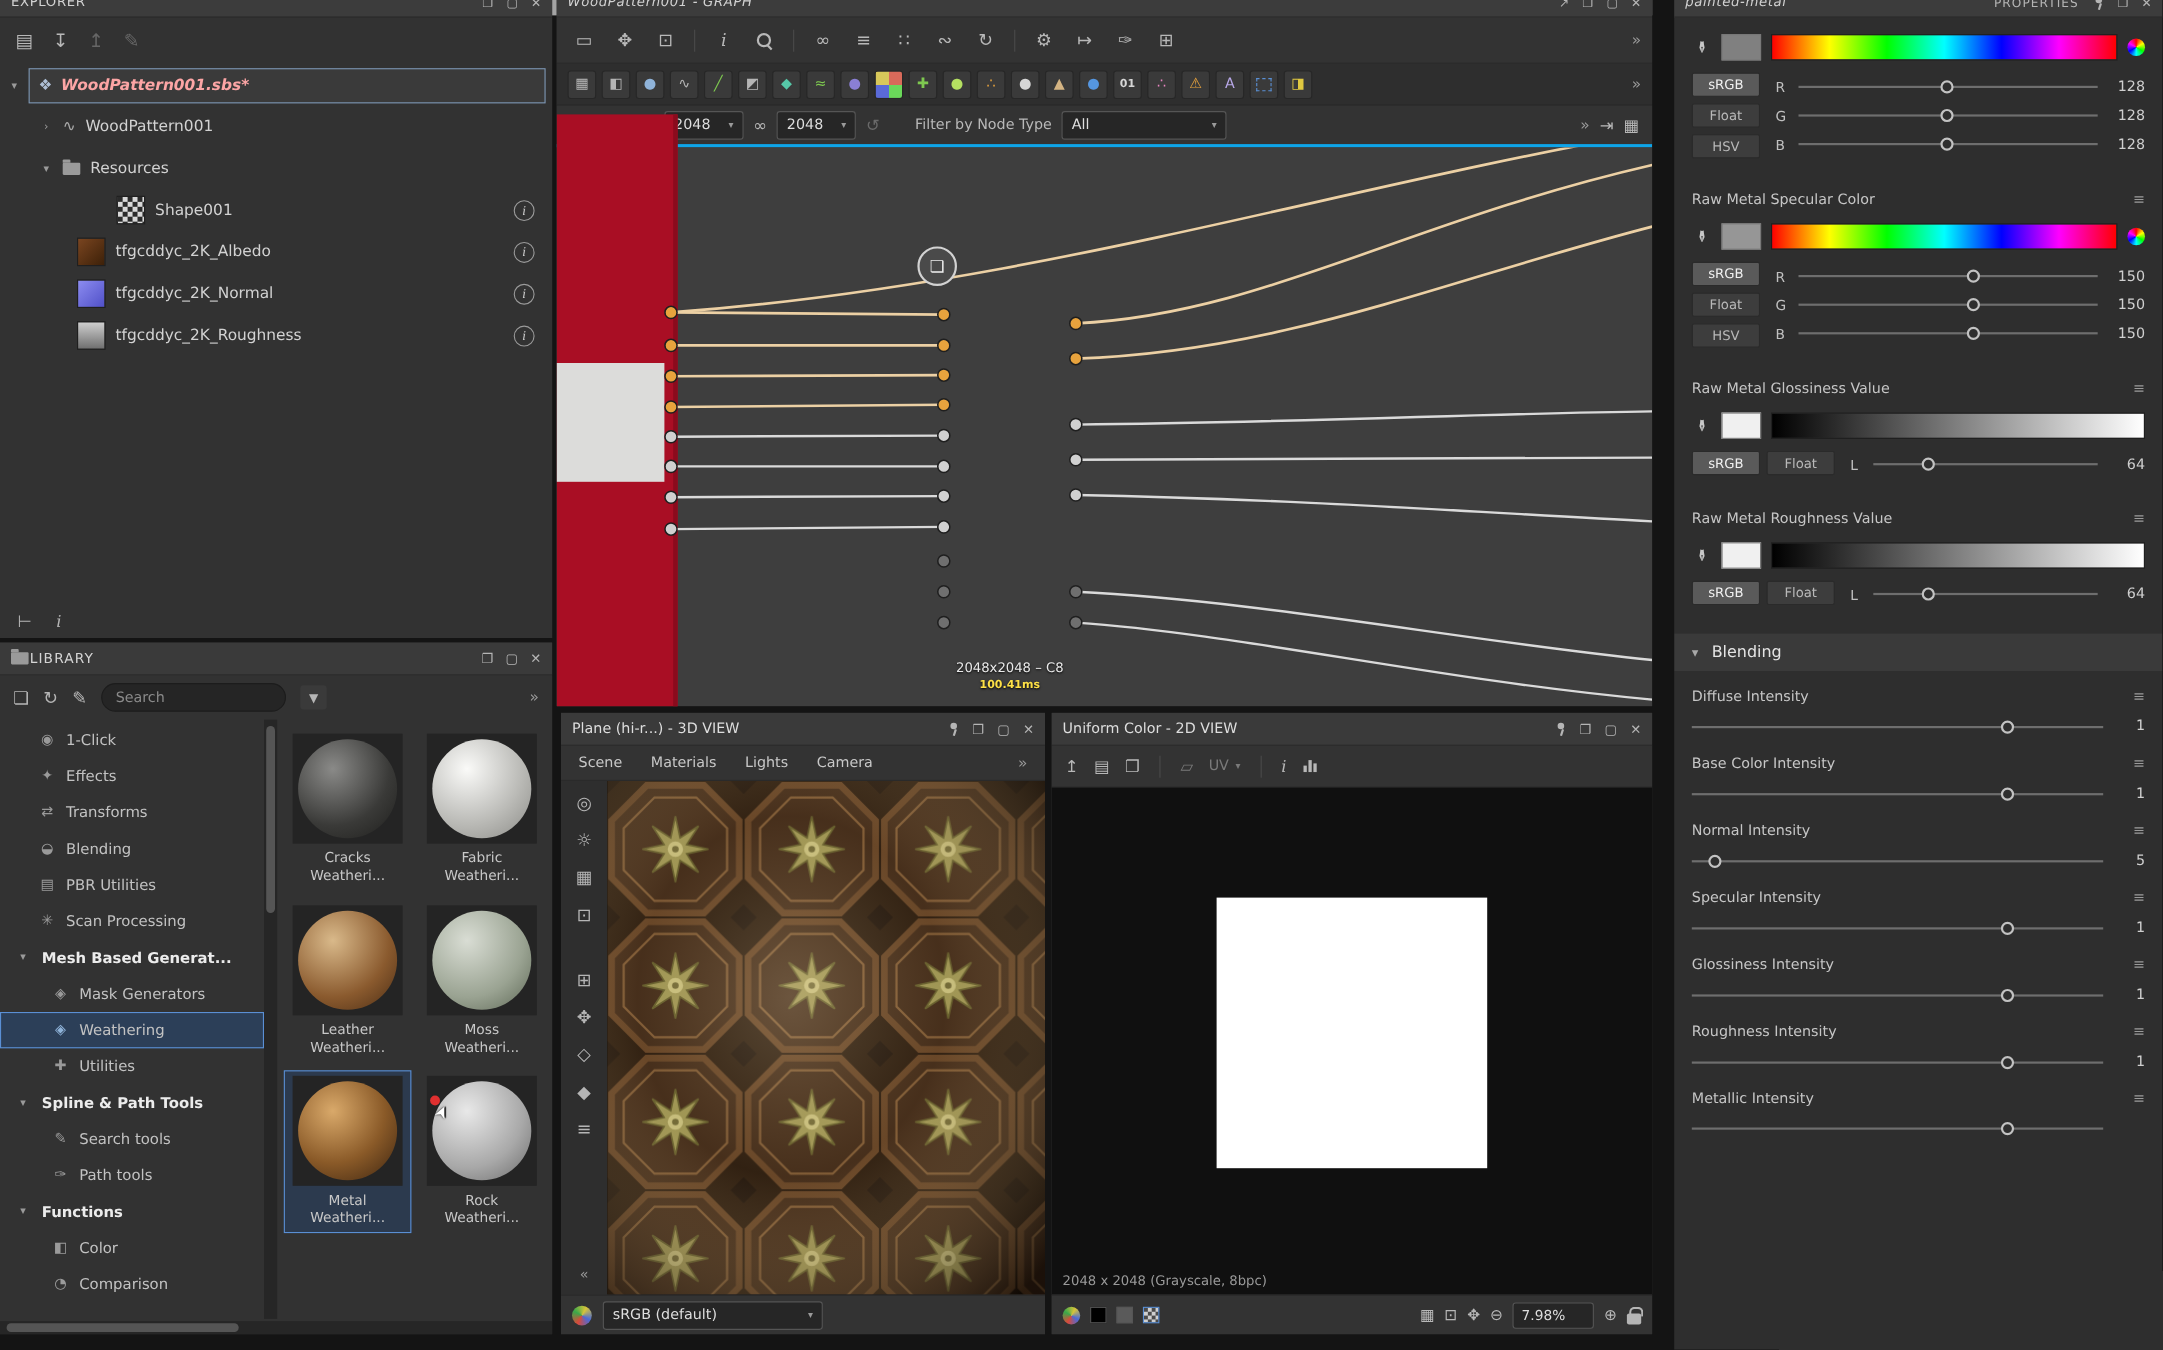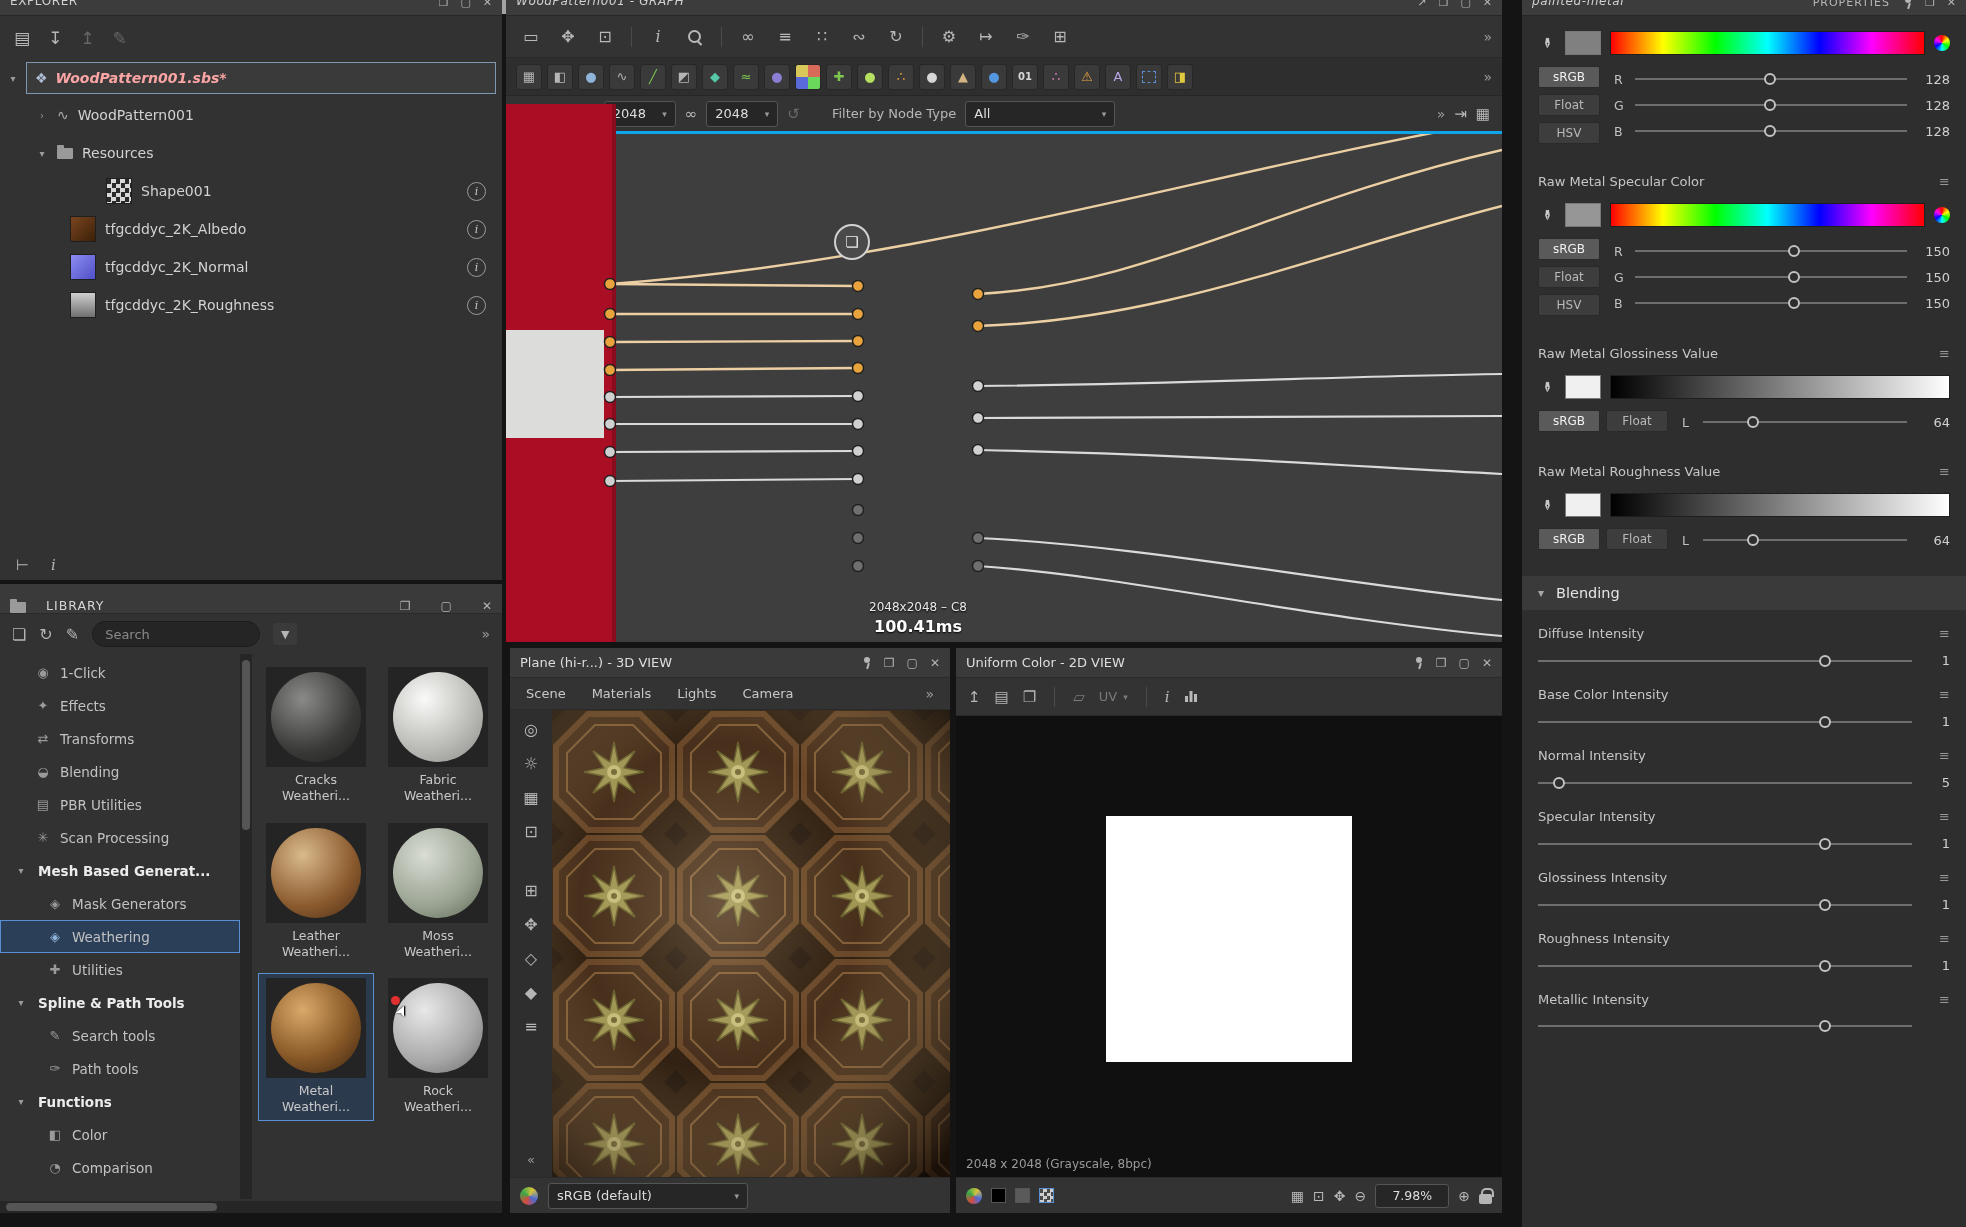--- a/index.html
+++ b/index.html
@@ -43,21 +43,21 @@
   .trow .ticon{font-size:14px;color:#a8a8a8}
   .thumb{width:26px;height:26px;border:1px solid #1f1f1f;flex:0 0 auto}
   .th-shape{background:repeating-conic-gradient(#d8d8d8 0 25%,#2a2a2a 0 50%) 0 0/9px 9px}
   .th-albedo{background:linear-gradient(135deg,#7a4520,#3c2008)}
   .th-normal{background:linear-gradient(135deg,#8c8cf0,#5050c8)}
   .th-rough{background:linear-gradient(180deg,#cfcfcf,#6f6f6f)}
   .inf{margin-left:auto;margin-right:16px;width:19px;height:19px;border:1.5px solid #9a9a9a;border-radius:50%;display:flex;align-items:center;justify-content:center;font-size:11px;color:#c8c8c8;font-family:"DejaVu Serif",serif;font-style:italic;flex:0 0 auto}
   .ebottom{position:absolute;bottom:6px;left:16px;display:flex;gap:22px;font-size:15px;color:#b5b5b5}
   
   #library{left:0;top:584px;width:502px;height:629px;display:flex;flex-direction:column}
-  .lheader{height:30px;background:#3a3a3a;display:flex;align-items:flex-end;gap:20px;padding:0 10px;border-bottom:1px solid #2a2a2a}
+  .lheader{height:30px;background:#3a3a3a;display:flex;align-items:center;gap:1px;padding:0 10px;border-bottom:1px solid #2a2a2a}
   .lheader .lt{font-size:12.5px;letter-spacing:1px;color:#d5d5d5;flex:1}
   .lheader .wi{color:#b5b5b5;font-size:12px;margin-left:10px}
   .ltoolbar{height:40px;display:flex;align-items:center;gap:13px;padding:0 12px;font-size:16px;color:#b5b5b5}
   .search{width:168px;height:26px;border-radius:13px;background:#252525;border:1px solid #1c1c1c;color:#bdbdbd;padding:0 12px;font-size:13px;outline:none;font-family:inherit}
   .search::placeholder{color:#8a8a8a}
   .funnel{font-size:11px;color:#b5b5b5;width:24px;height:22px;display:flex;align-items:center;justify-content:center;background:#3a3a3a;border-radius:3px}
   .lbody{flex:1;display:flex;overflow:hidden}
   .cats{width:240px;padding-top:2px}
   .cat{height:33px;display:flex;align-items:center;gap:9px;padding-left:34px;font-size:13.5px;color:#c2c2c2;border:1px solid transparent}
   .cat .ci2{width:16px;text-align:center;color:#9a9a9a;font-size:13px;flex:0 0 auto}
@@ -106,21 +106,21 @@
   .gcanvas{position:absolute;left:0;top:134px;right:0;bottom:0;background:#3e3e3e}
   .redstrip{position:absolute;left:0;top:-30px;width:110px;height:570px;background:#a90e24;box-shadow:inset -4px 0 0 #8a0b1d;z-index:0}
   .whiteblock{position:absolute;left:0;top:196px;width:98px;height:108px;background:#dcdcda;z-index:0}
   .wires{position:absolute;left:0;top:0;z-index:2;pointer-events:none}
   .mwnode{position:absolute;left:352px;top:115px;width:120px;height:346px;background:#b01226;border:1px solid #e8e8e8;box-shadow:0 0 0 1px rgba(255,255,255,.25),0 5px 12px rgba(0,0,0,.45);z-index:1}
   .mwnode .hdr{height:18px;background:#7e0c1c;color:#f3e3e3;font-size:9px;display:flex;align-items:center;justify-content:center;white-space:nowrap;overflow:hidden}
   .mwnode .tex{position:absolute;left:6px;top:112px;width:106px;height:94px;border:1px solid #2e1a0c;background-color:#53301a;background-image:radial-gradient(circle,#d9ae66 1.6px,transparent 2.4px),radial-gradient(circle,#b78844 1.3px,transparent 2.1px);background-size:14px 14px;background-position:0 0,7px 7px}
   .mwnode .ftr{position:absolute;left:0;right:0;bottom:0;height:88px;background:#3c3c3c;border-top:1px solid #2a2a2a}
   .fileicon{position:absolute;left:328px;top:90px;width:36px;height:36px;border-radius:50%;background:#4a4a4a;border:2px solid #d2d2d2;display:flex;align-items:center;justify-content:center;color:#ececec;font-size:15px;z-index:3}
   .nodelabel{position:absolute;left:300px;top:466px;width:224px;text-align:center;font-size:12px;color:#eaeaea;text-shadow:0 1px 2px #000;z-index:3}
-  .nodetime{position:absolute;left:300px;top:483px;width:224px;text-align:center;font-size:16px;font-weight:bold;color:#ffffff;text-shadow:0 1px 2px #000;z-index:3}
+  .nodetime{position:absolute;left:300px;top:483px;width:224px;text-align:center;font-size:10px;font-weight:bold;color:#fde047;text-shadow:0 1px 2px #000;z-index:3}
   
   #v3d{left:510px;top:648px;width:440px;height:565px}
   .vmenu{height:32px;background:#333;display:flex;align-items:center;gap:26px;padding:0 16px;font-size:13px;color:#c8c8c8;border-bottom:1px solid #2a2a2a}
   .v3dbody{position:absolute;top:62px;left:0;right:0;bottom:36px;display:flex}
   .rail{width:42px;background:#2e2e2e;display:flex;flex-direction:column;align-items:center;padding:10px 0;gap:15px;font-size:16px;color:#b5b5b5}
   .rail .gap{height:10px}
   .rail .last{margin-top:auto;font-size:13px;color:#9a9a9a}
   .viewport{flex:1;position:relative;overflow:hidden;background:#1a120a}
   .v3dbottom{position:absolute;bottom:0;left:0;right:0;height:36px;background:#333;display:flex;align-items:center;gap:10px;padding:0 10px;border-top:1px solid #2a2a2a}
   
@@ -128,21 +128,21 @@
   .v2dtoolbar{height:38px;background:#333;display:flex;align-items:center;gap:14px;padding:0 12px;color:#b8b8b8;font-size:15px;border-bottom:1px solid #2a2a2a}
   .uvdrop{display:flex;align-items:center;gap:6px;color:#7a7a7a;font-size:13px}
   .uvdrop::after{content:"▾";font-size:9px}
   .v2dcanvas{position:absolute;top:68px;left:0;right:0;bottom:36px;background:#101010}
   .whitesq{position:absolute;left:calc(50% - 123px);top:100px;width:246px;height:246px;background:#ffffff}
   .imginfo{position:absolute;left:10px;bottom:6px;font-size:12px;color:#9a9a9a}
   .v2dbottom{position:absolute;bottom:0;left:0;right:0;height:36px;background:#333;display:flex;align-items:center;gap:9px;padding:0 10px;border-top:1px solid #2a2a2a}
   .sw{width:15px;height:15px;border:1px solid #555}
   .sw.black{background:#000}.sw.gray{background:#5a5a5a}
   .sw.ch{background:repeating-conic-gradient(#cfcfcf 0 25%,#4a4a4a 0 50%) 0 0/7px 7px;border:1px solid #5a8fd4}
-  .zoombox{width:74px;height:24px;background:#262626;border:1px solid #555;border-radius:3px;color:#dedede;text-align:center;padding:0 7px;font-size:12.5px;font-family:inherit;outline:none}
+  .zoombox{width:74px;height:24px;background:#262626;border:1px solid #555;border-radius:3px;color:#dedede;text-align:left;padding:0 7px;font-size:12.5px;font-family:inherit;outline:none}
   .b2i{font-size:14px;color:#b8b8b8}
   
   #props{left:1522px;top:0;width:444px;height:1227px;background:#2e2e2e}
   .pbody{padding:12px 16px 0 16px;height:1211px;overflow:hidden}
   .csec{margin-bottom:24px}
   .shead{display:flex;align-items:center;height:26px;color:#c6c6c6;font-size:13px;margin-bottom:6px}
   .menuic{margin-left:auto;color:#9a9a9a;font-size:13px}
   .crowA{display:flex;align-items:center;gap:9px;height:30px}
   .pipette{width:18px;text-align:center;color:#c8c8c8;font-size:15px;display:inline-block;transform:rotate(90deg)}
   .swatch{width:36px;height:24px;border:1px solid #787878;flex:0 0 auto}

